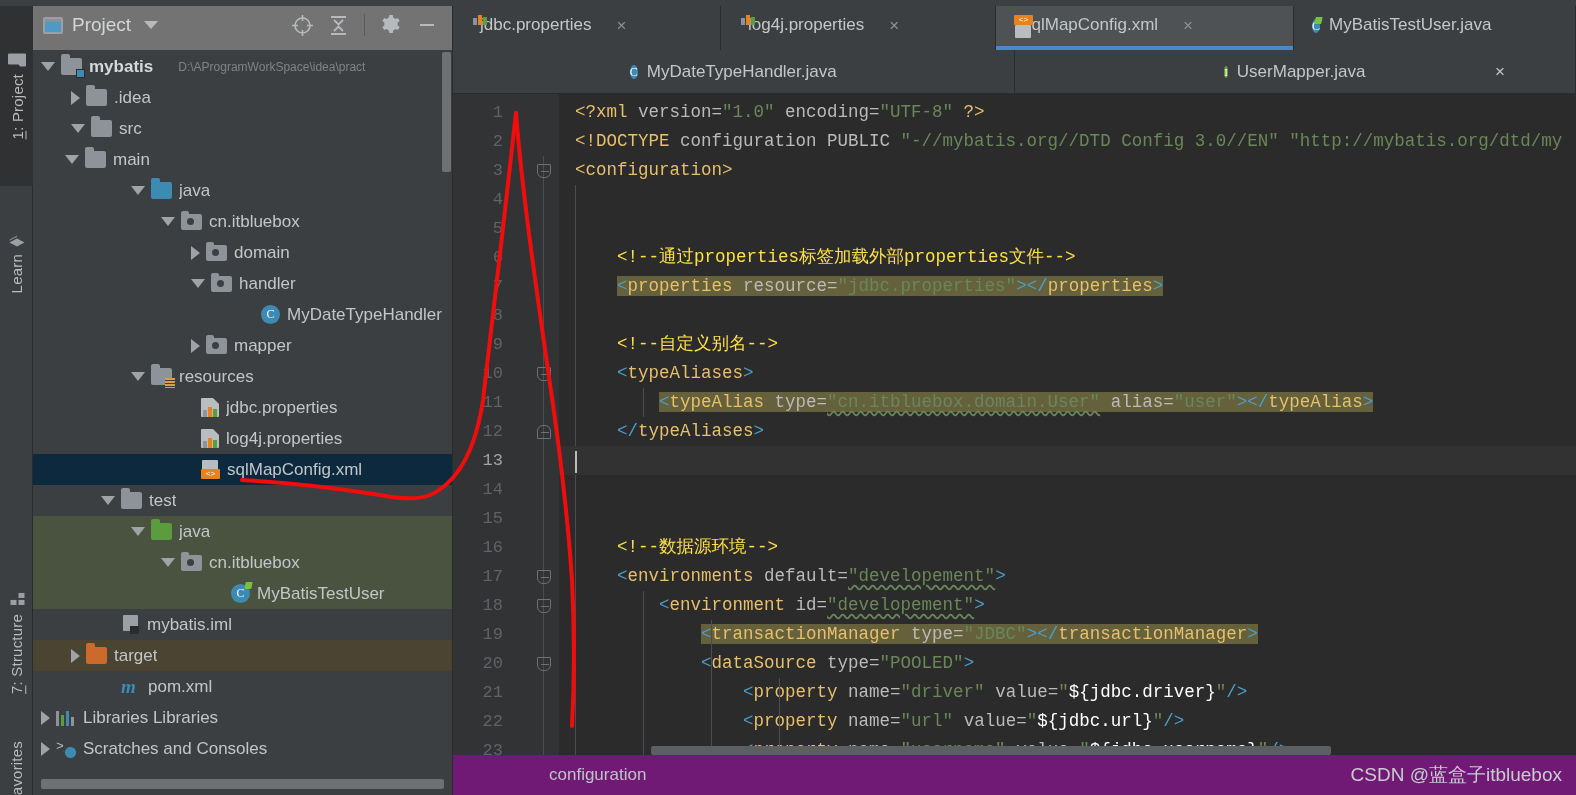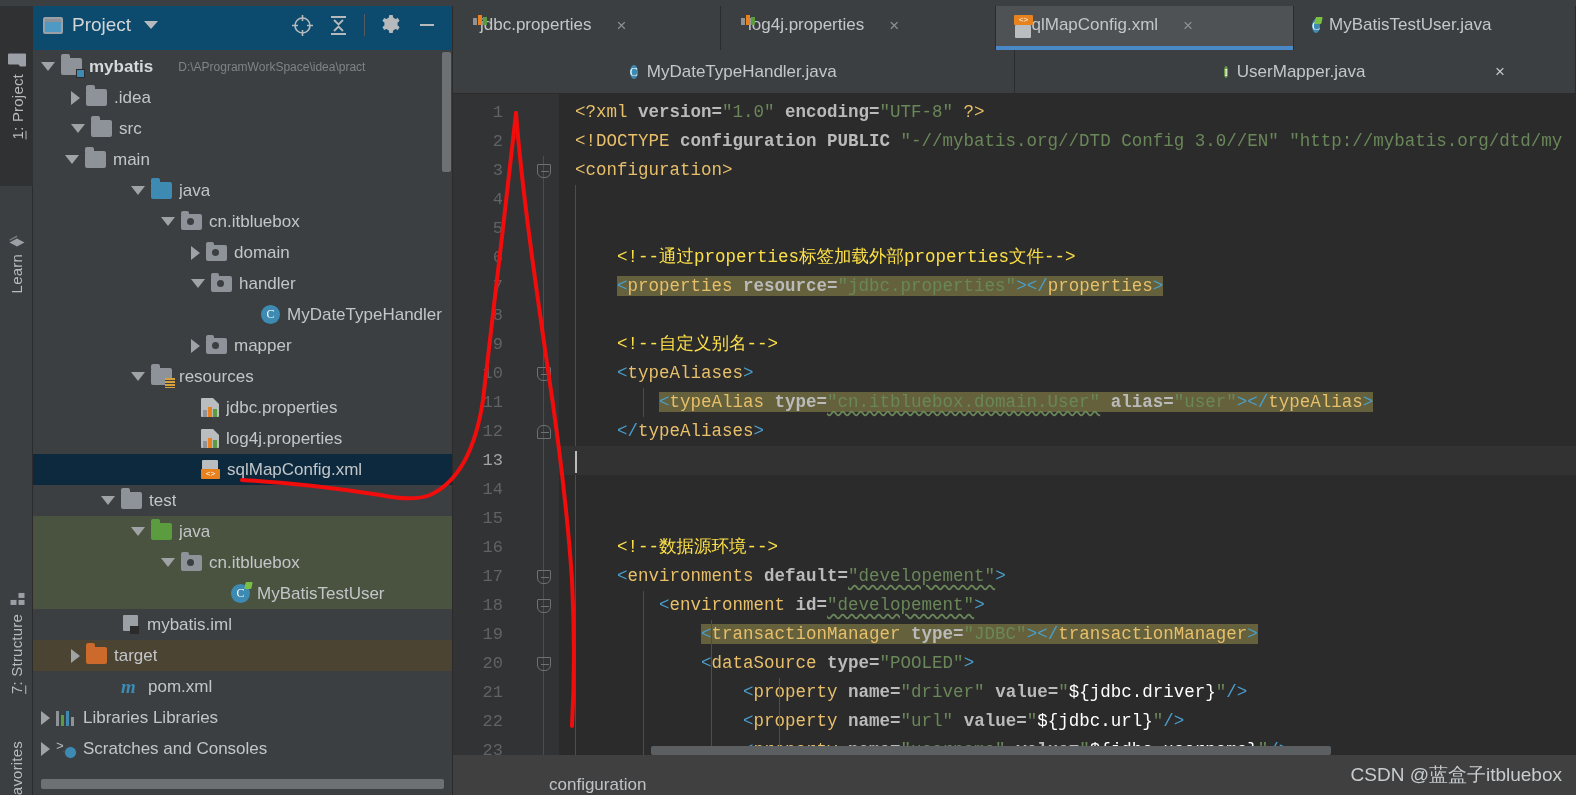--- a/index.html
+++ b/index.html
@@ -53,21 +53,21 @@
     background: #3c3f41;
     display: flex; flex-direction: column;
     flex: 0 0 420px;
     position: relative;
     border-right: 1px solid #2b2b2b;
   }
   .pp-header {
     height: 50px;
     display: flex; align-items: center;
     padding: 0 8px 0 10px;
-    background: #0c4a6e;
+    background: #737373;
     flex: 0 0 50px;
   }
   .pp-title-group {
     display: flex; align-items: center; gap: 9px;
     flex: 1;
   }
   .pp-win-icon {
     width: 20px; height: 17px;
     border: 2px solid #9aa0a6;
     border-radius: 2px;
@@ -375,21 +375,21 @@
     padding-left: 16px;
     position: relative;
   }
   .cline.cur { background: #323232; }
   .cline .indent-guide {
     position: absolute; top: 0; bottom: 0; width: 1px; background: #4b4d4f;
   }
   .hl { background: #64613c; }
   .tag   { color: #e8bf6a; }
   .ang   { color: #4a9ecb; }
-  .attr  { color: #bababa; font-weight: bold; }
+  .attr  { color: #bababa; }
   .str   { color: #6a8759; }
   .cmt   { color: #fde047; }
   .white { color: #ffffff; }
   .squig {
     text-decoration: underline;
     text-decoration-style: wavy;
     text-decoration-color: #6a8759;
     text-underline-offset: 3px;
   }
   .caret {
@@ -400,22 +400,22 @@
     position:absolute; left:0; right:0; bottom:0; height:9px;
   }
   .code-scroll-h i {
     position:absolute; left:92px; width:680px; top:0; height:9px;
     background:#5c5f61; border-radius:2px;
   }
 
   
   .breadcrumb-bar {
     height: 40px; flex: 0 0 40px;
-    background: #404040;
-    display: flex; align-items: flex-end;
+    background: #701a75;
+    display: flex; align-items: center;
     padding-left: 96px;
     color: #bfc3c6; font-size: 17px;
     position: relative;
   }
   .watermark {
     position: absolute; right: 14px; top: 50%;
     transform: translateY(-50%);
     color: #c8cccf; font-size: 19px;
     white-space: nowrap;
   }

